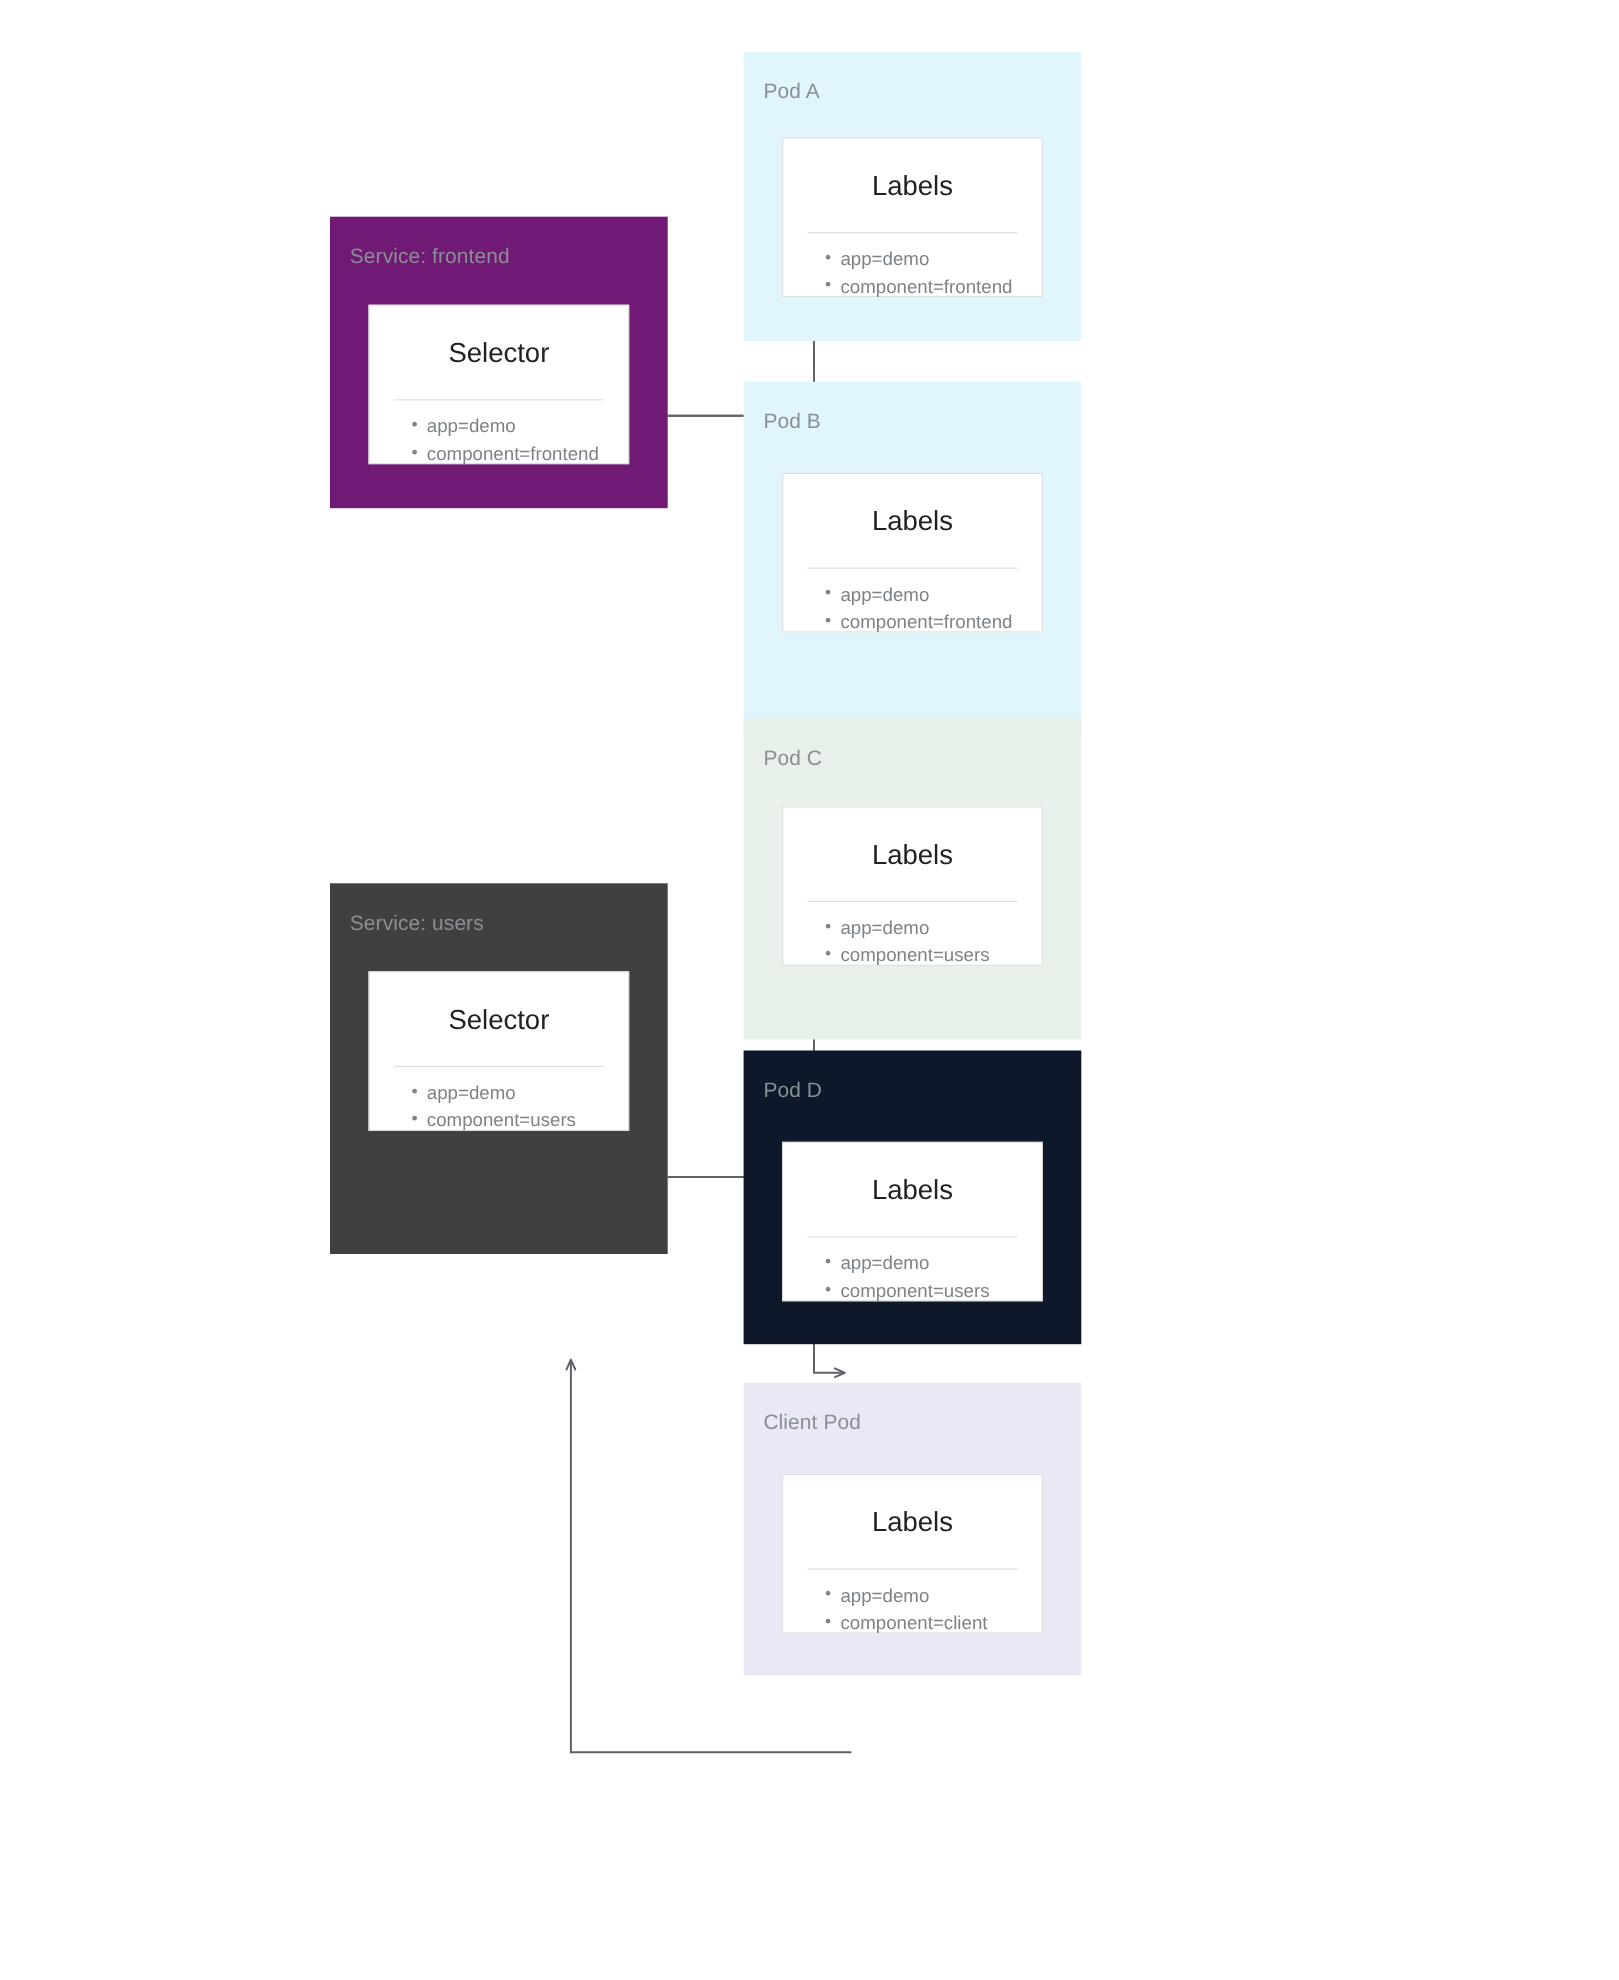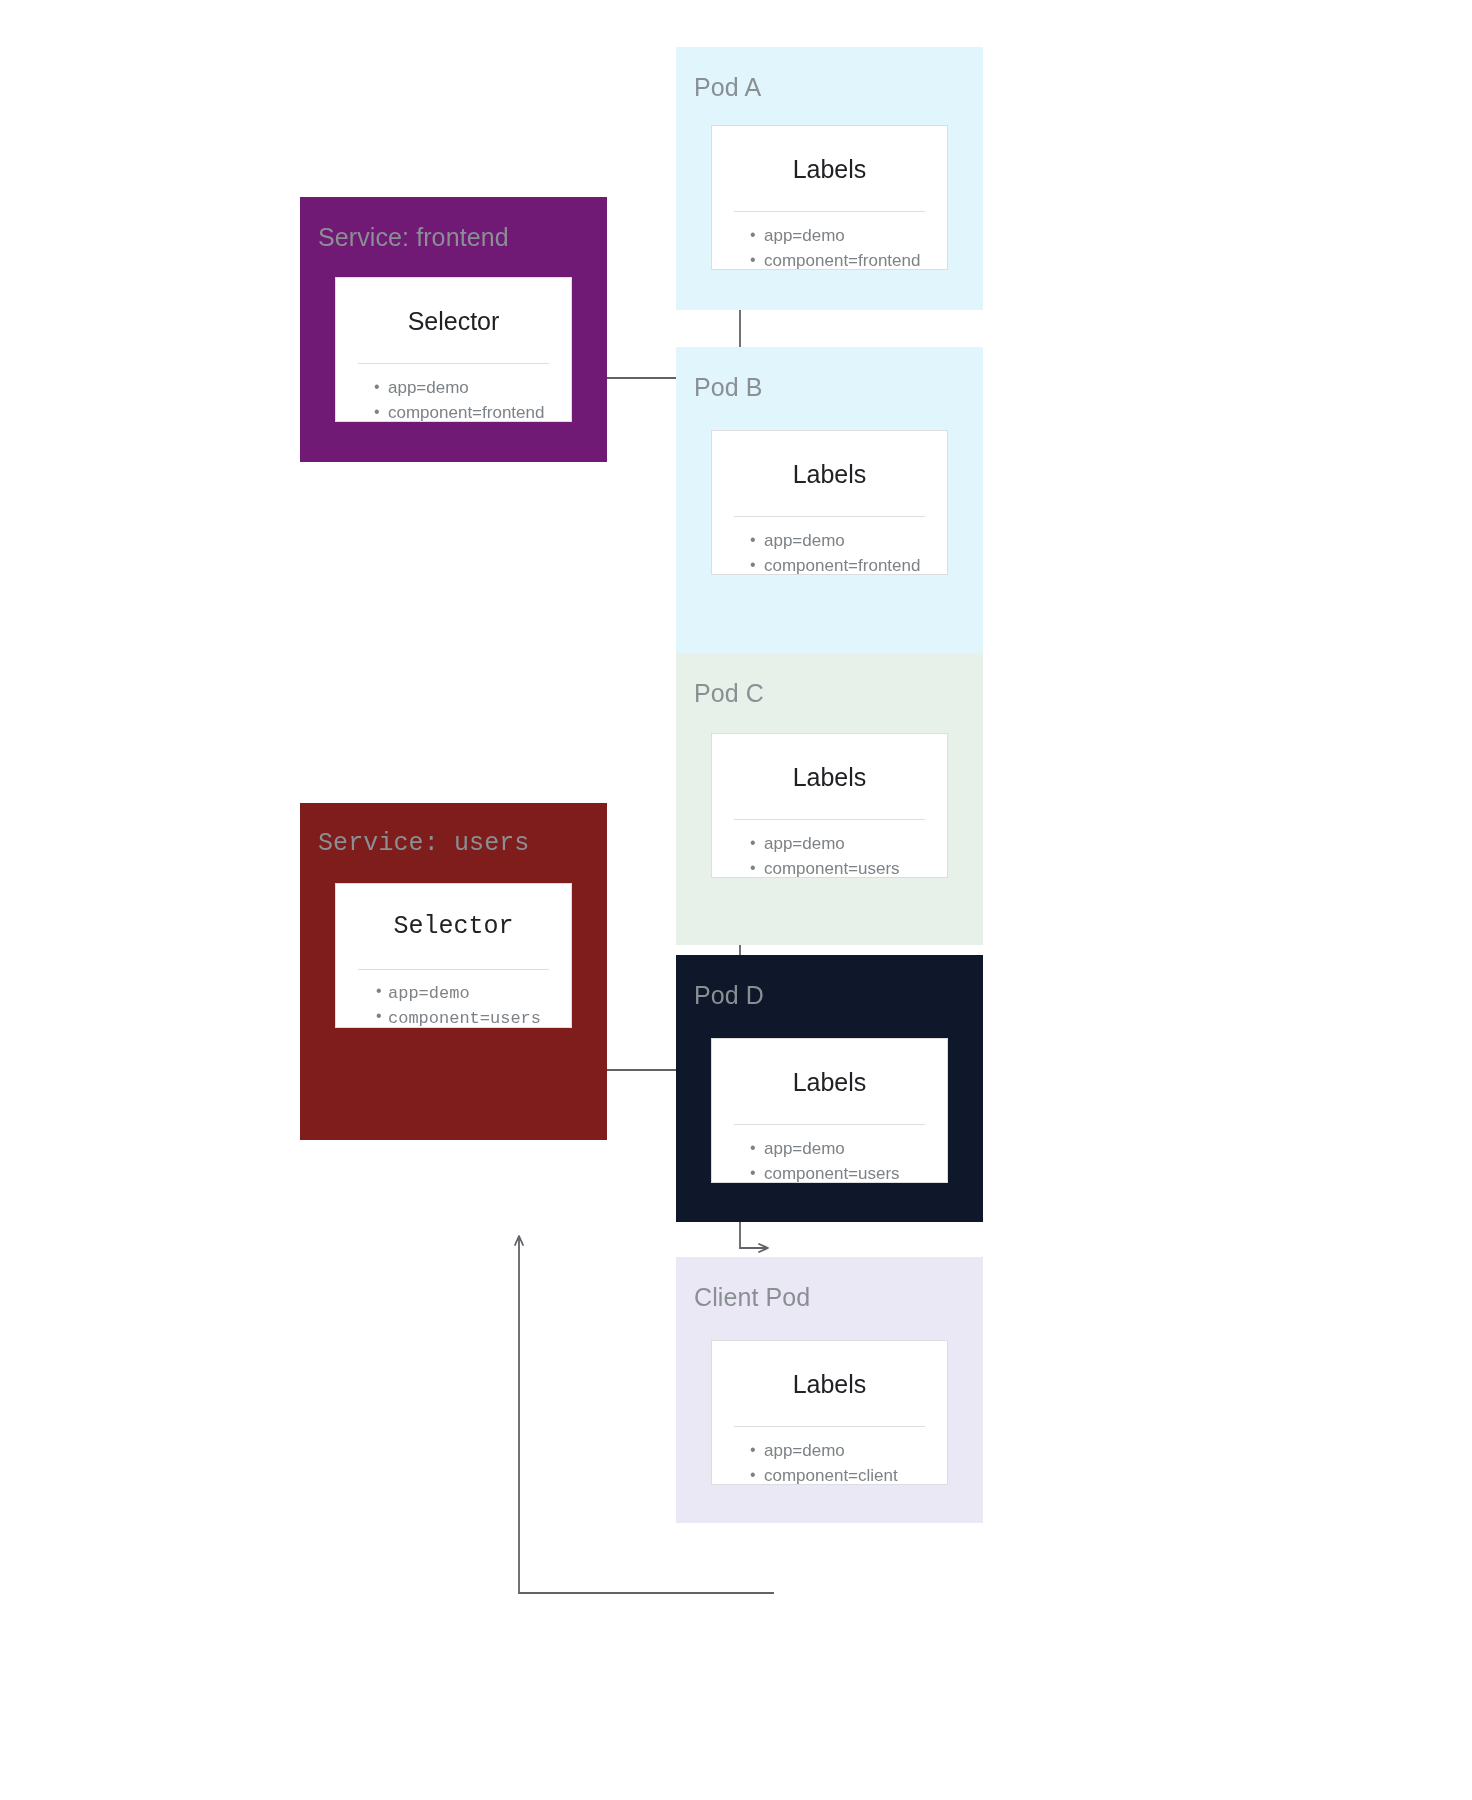--- a/index.html
+++ b/index.html
@@ -22,21 +22,21 @@
 
   
   .group {
     position: absolute;
     box-sizing: border-box;
   }
   .group-title {
     position: absolute;
     left: 18px;
     top: 26px;
-    font-size: 25px;
+    font-size: 19px;
     color: #8a8f93;
     letter-spacing: 0.1px;
     white-space: nowrap;
   }
 
   
   .card {
     position: absolute;
     box-sizing: border-box;
     background: #ffffff;
@@ -115,21 +115,21 @@
     <div class="card" style="left:35px; top:80px; width:237px; height:145px;">
       <div class="card-title">Selector</div>
       <div class="card-rule"></div>
       <ul class="card-list">
         <li>app=demo</li>
         <li>component=frontend</li>
       </ul>
     </div>
   </div>
 
-  <div class="group" style="left:300px; top:803px; width:307px; height:337px; background:#7f1d1d;font-family:Liberation Mono, monospace;">
+  <div class="group" style="left:300px; top:803px; width:307px; height:337px; background:#404040;">
     <div class="group-title">Service: users</div>
     <div class="card" style="left:35px; top:80px; width:237px; height:145px;">
       <div class="card-title">Selector</div>
       <div class="card-rule"></div>
       <ul class="card-list">
         <li>app=demo</li>
         <li>component=users</li>
       </ul>
     </div>
   </div>

